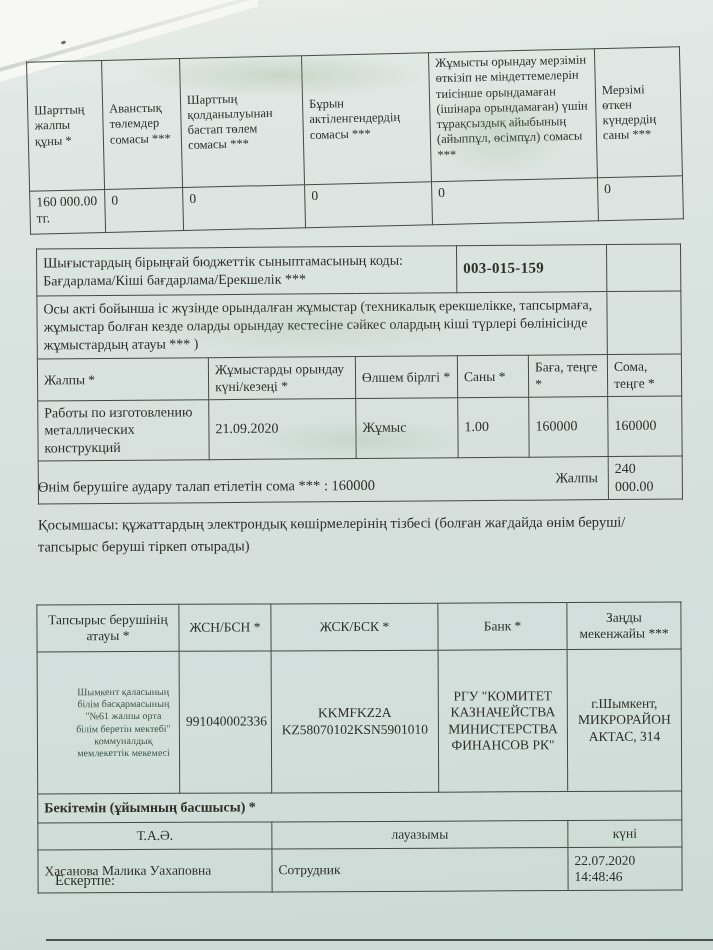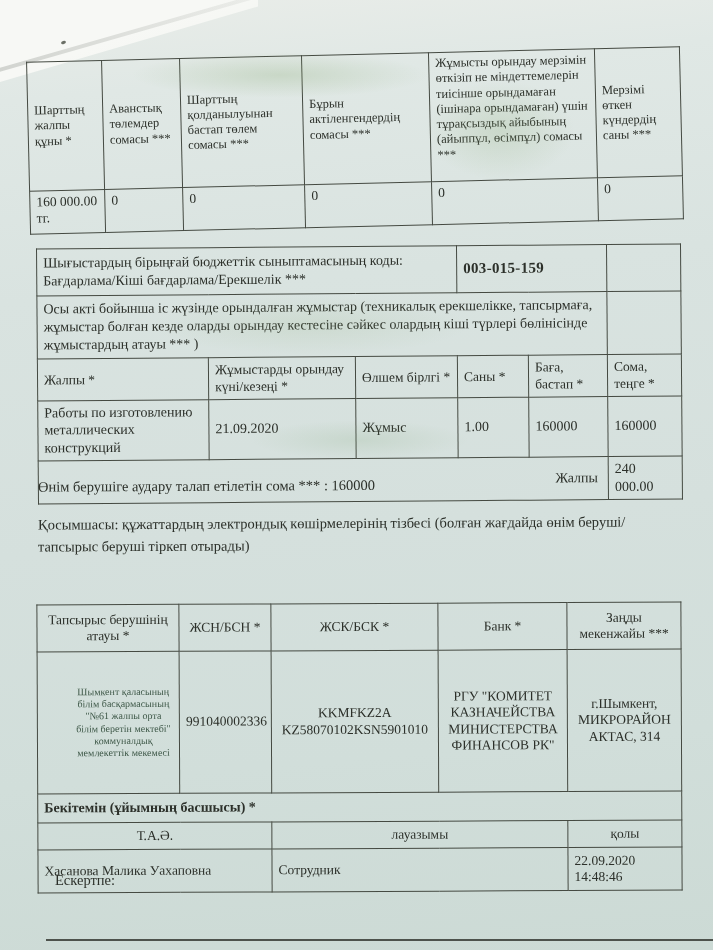--- a/index.html
+++ b/index.html
@@ -115,21 +115,21 @@
       </tr>
       <tr>
         <td colspan="5" class="note">Осы акті бойынша іс жүзінде орындалған жұмыстар (техникалық ерекшелікке, тапсырмаға, жұмыстар болған кезде оларды орындау кестесіне сәйкес олардың кіші түрлері бөлінісінде жұмыстардың атауы *** )</td>
         <td></td>
       </tr>
       <tr class="hrow">
         <td>Жалпы *</td>
         <td>Жұмыстарды орындау күні/кезеңі *</td>
         <td>Өлшем бірлгі *</td>
         <td>Саны *</td>
-        <td>Баға, бастап *</td>
+        <td>Баға, теңге *</td>
         <td>Сома, теңге *</td>
       </tr>
       <tr class="drow">
         <td>Работы по изготовлению металлических конструкций</td>
         <td>21.09.2020</td>
         <td>Жұмыс</td>
         <td>1.00</td>
         <td>160000</td>
         <td>160000</td>
       </tr>
@@ -166,26 +166,26 @@
 KZ58070102KSN5901010</td>
         <td>РГУ "КОМИТЕТ КАЗНАЧЕЙСТВА МИНИСТЕРСТВА ФИНАНСОВ РК"</td>
         <td>г.Шымкент, МИКРОРАЙОН АКТАС, 314</td>
       </tr>
       <tr class="approve">
         <td colspan="5">Бекітемін (ұйымның басшысы) *</td>
       </tr>
       <tr class="shead">
         <td colspan="2">Т.А.Ә.</td>
         <td colspan="2">лауазымы</td>
-        <td>қолы</td>
+        <td>күні</td>
       </tr>
       <tr class="srow">
         <td colspan="2">Хасанова Малика Уахаповна</td>
         <td colspan="2">Сотрудник</td>
-        <td class="ml">22.09.2020
+        <td class="ml">22.07.2020
 14:48:46</td>
       </tr>
     </tbody>
   </table>
 
   <div class="note-label">Ескертпе:</div>
   <div class="bottom-line"></div>
 
   <div class="artifact a1"></div>
   <div class="artifact a2"></div>

